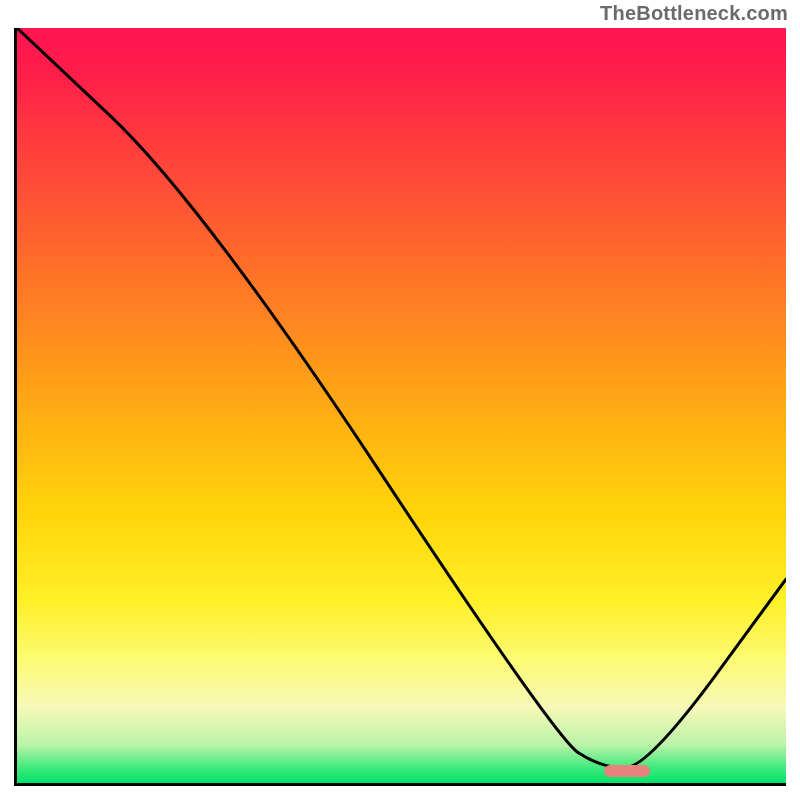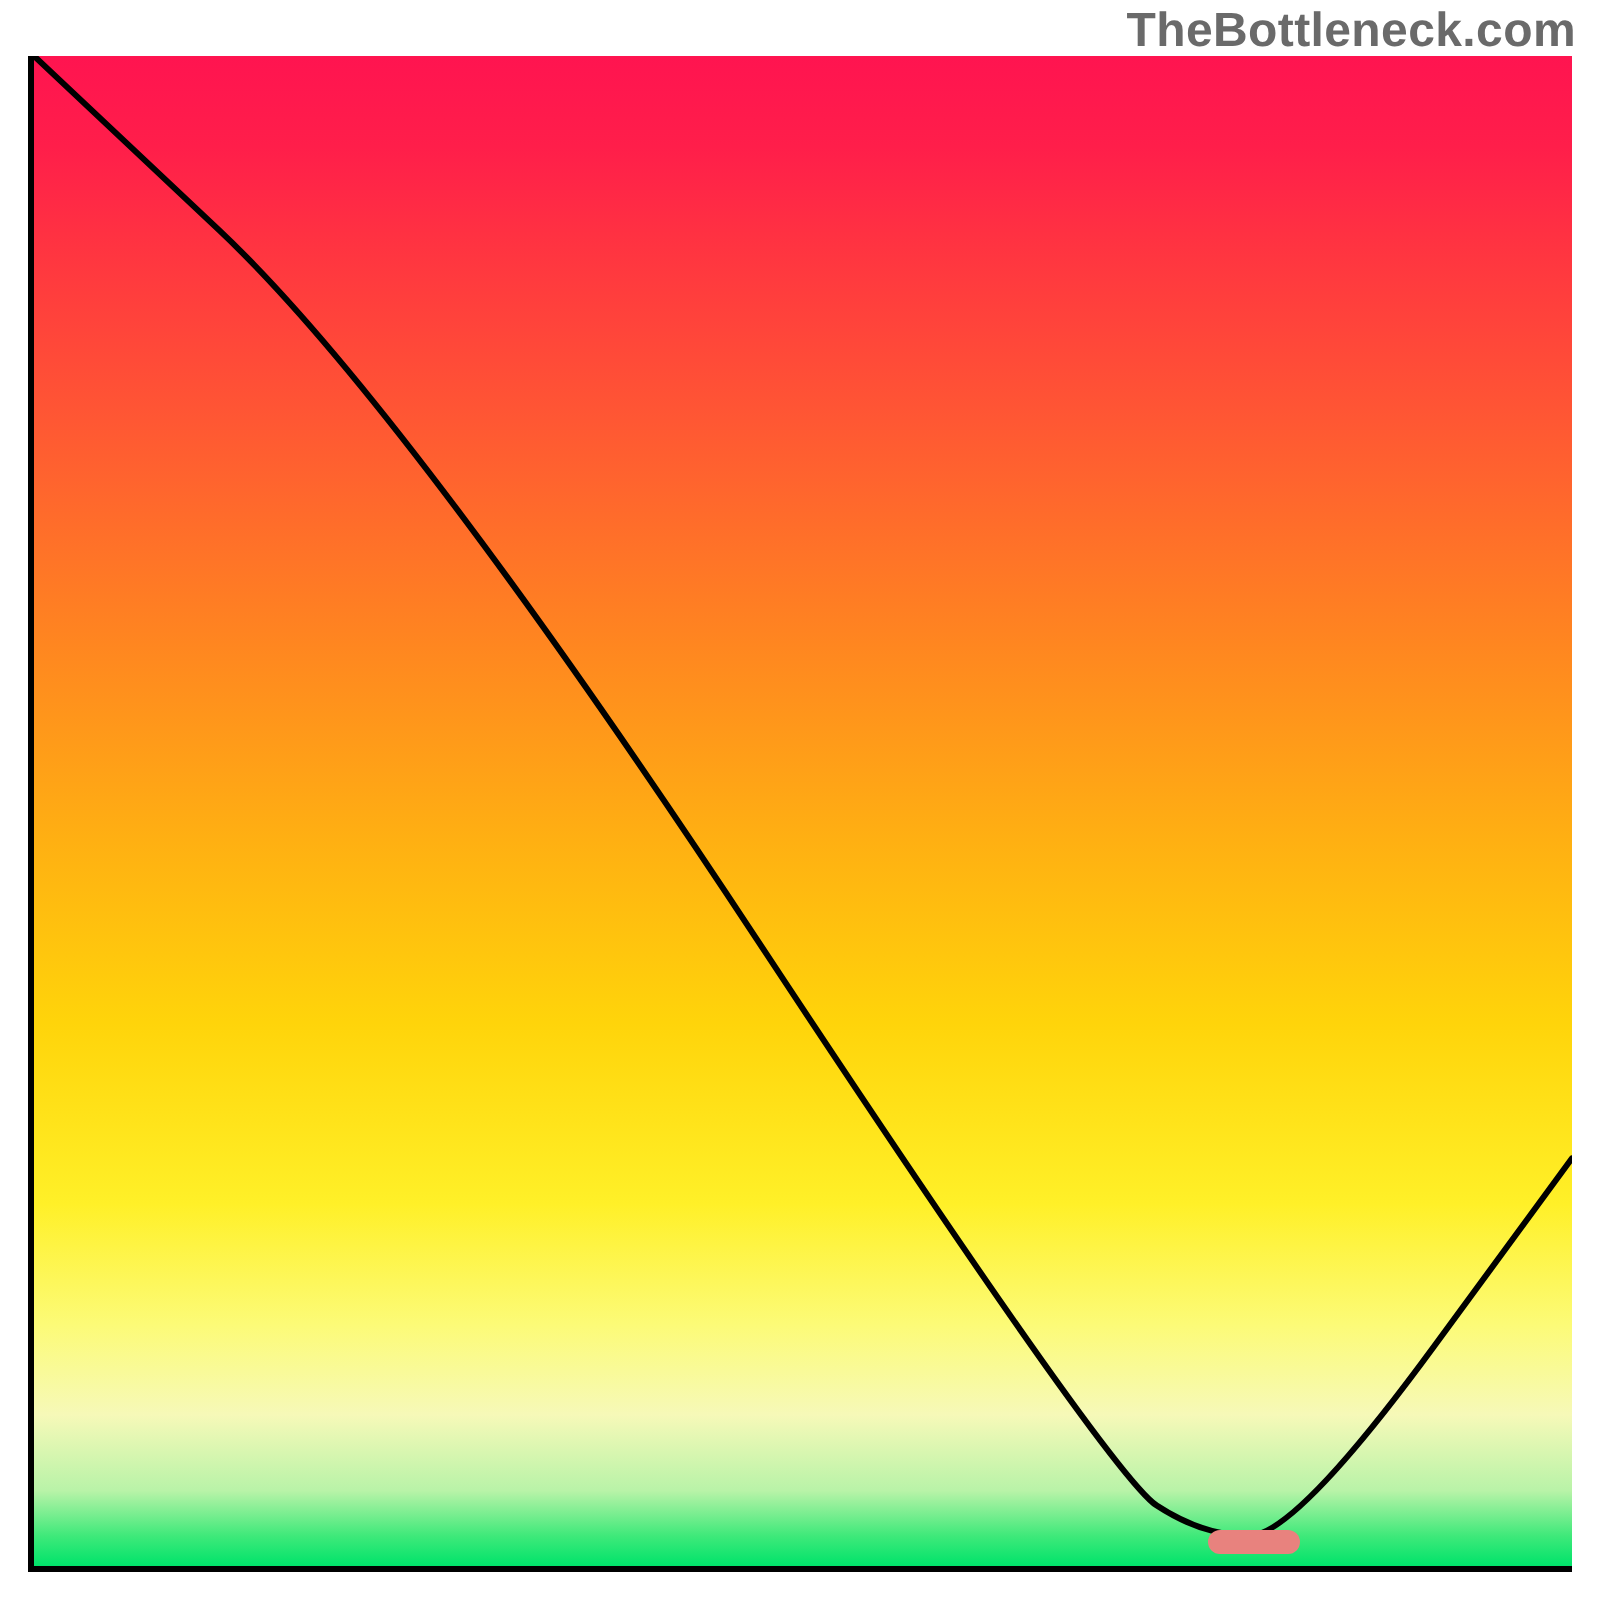--- a/index.html
+++ b/index.html
@@ -9,21 +9,21 @@
     height: 800px;
     background: #ffffff;
     font-family: Arial, Helvetica, sans-serif;
   }
   .attribution {
     position: absolute;
     right: 12px;
     color: #6a6a6a;
     top: 2px;
     font-weight: 600;
-    font-size: 24px;
+    font-size: 20px;
     letter-spacing: 0.2px;
   }
   .plot-area {
     position: absolute;
     left: 14px;
     top: 28px;
     width: 772px;
     height: 758px;
     box-sizing: border-box;
     border-left: 3px solid #000;

